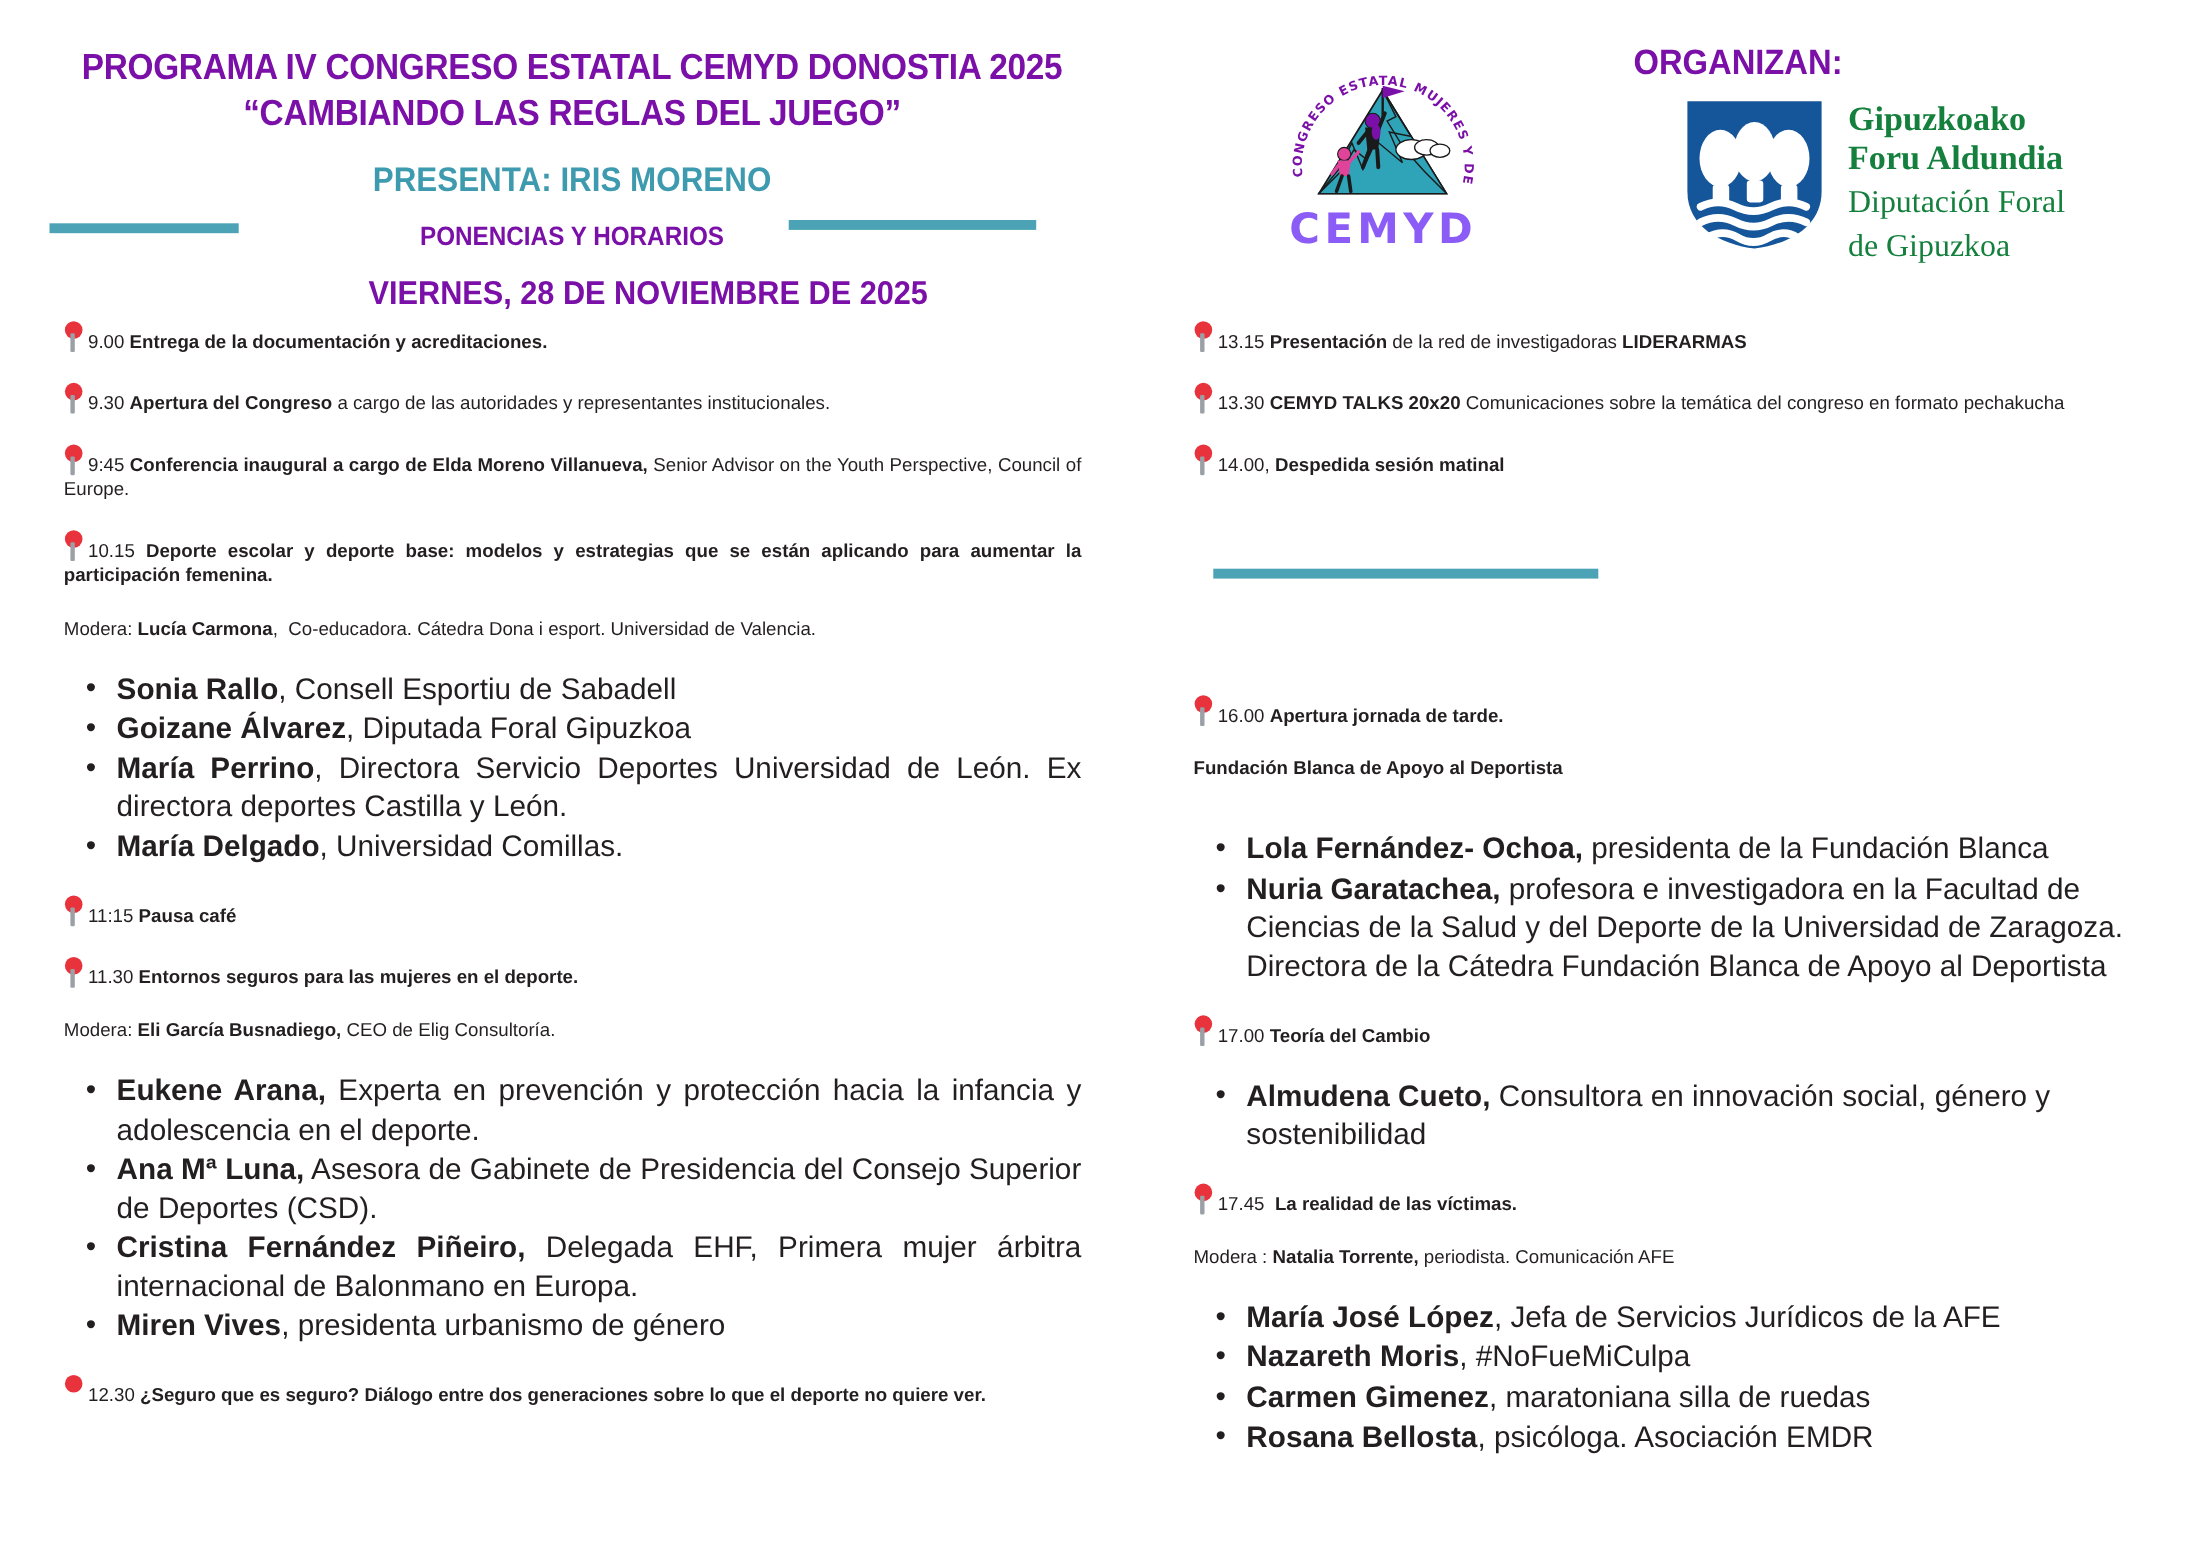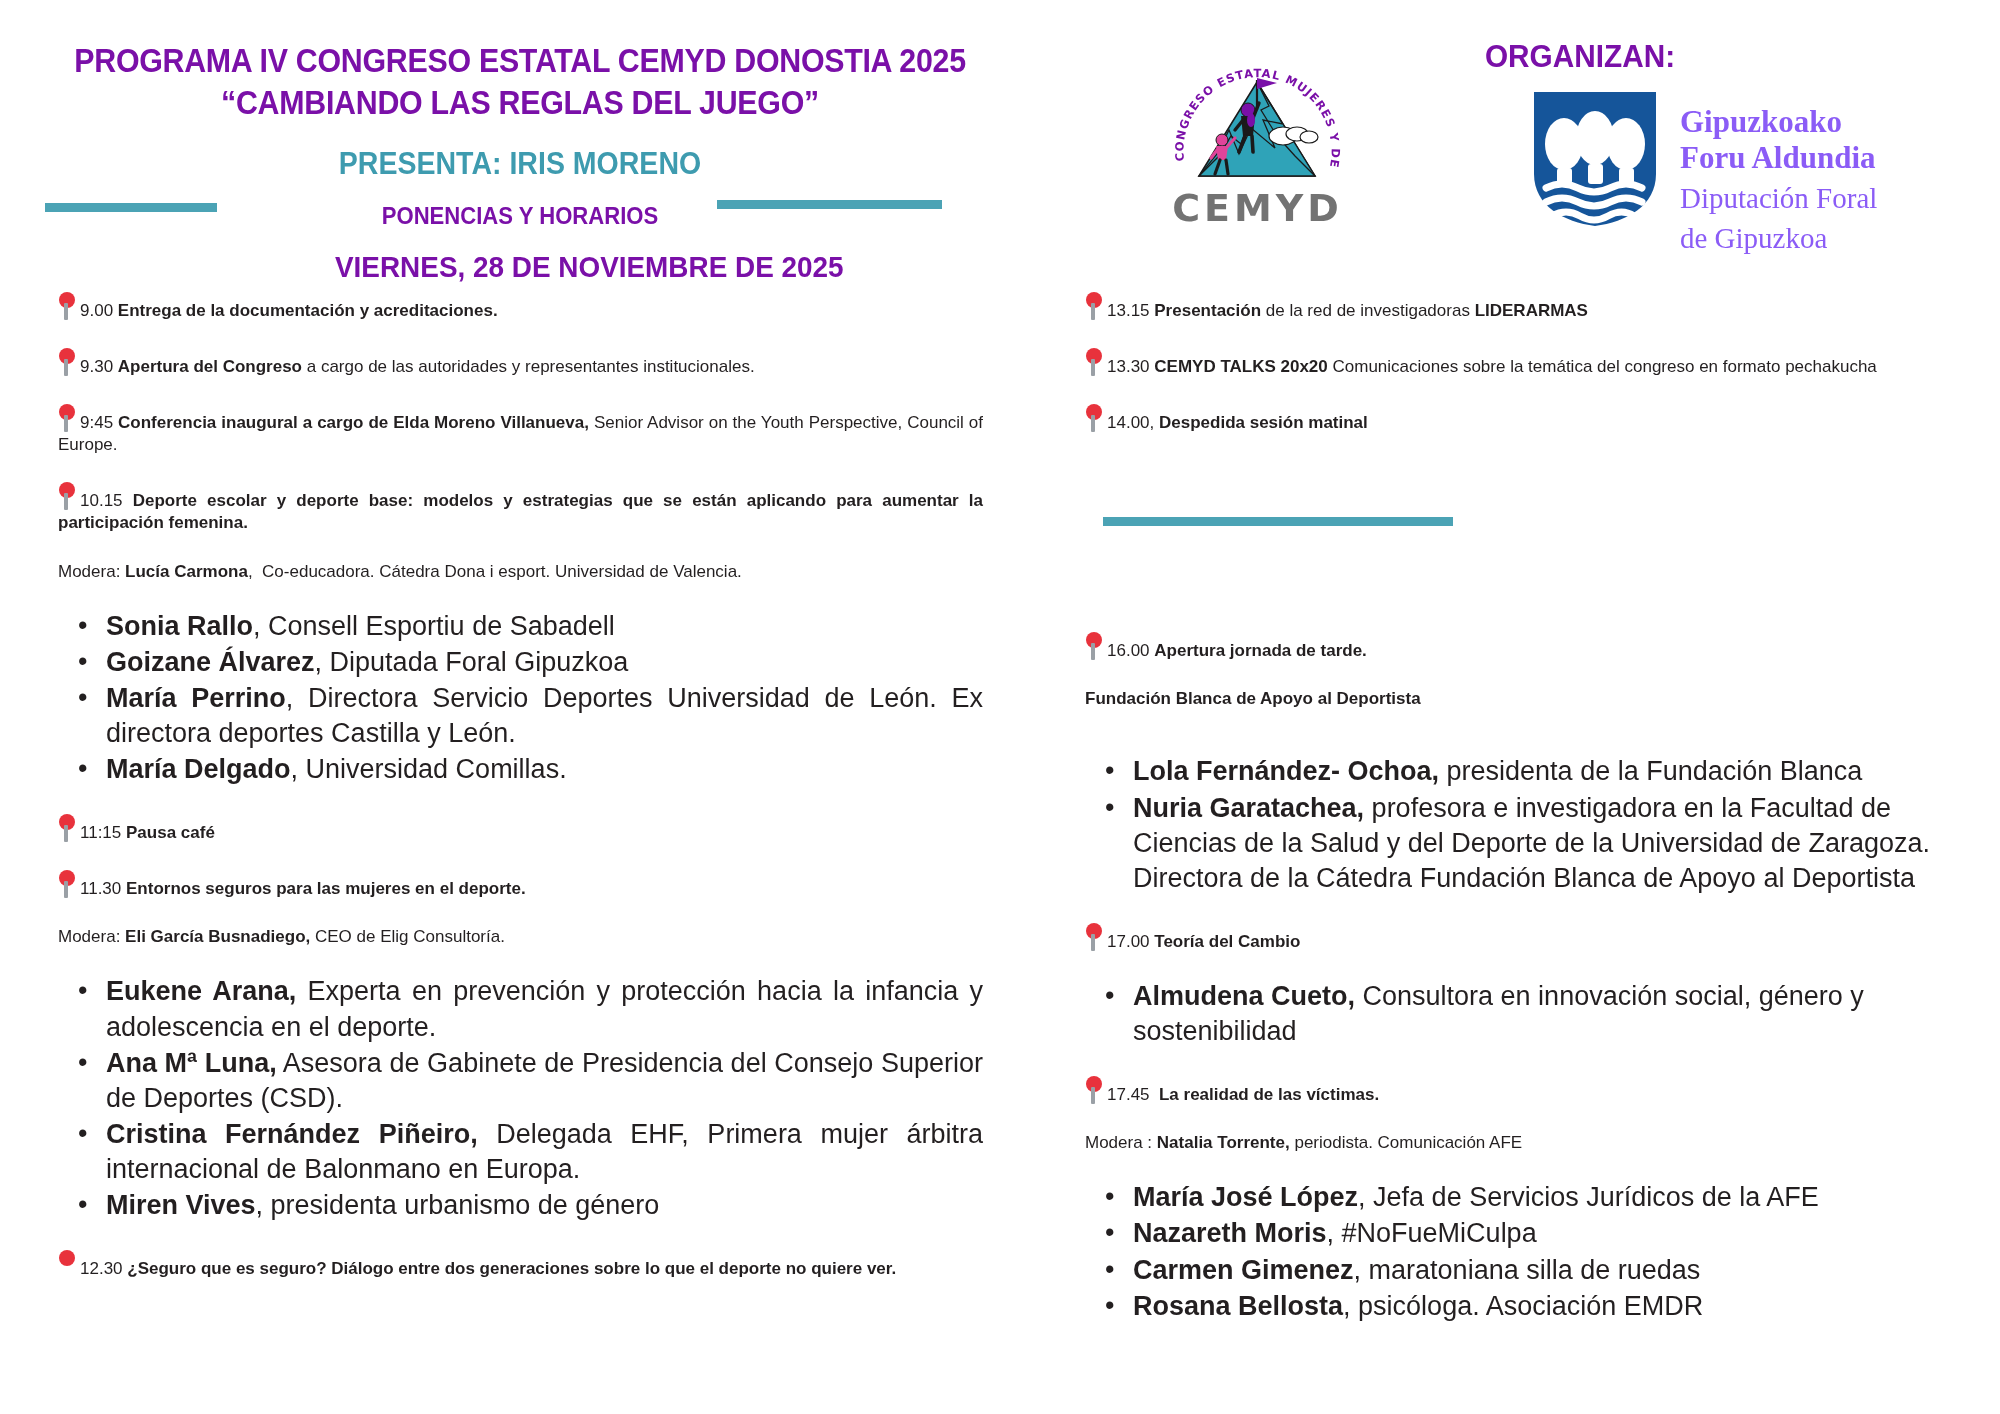--- a/index.html
+++ b/index.html
@@ -55,28 +55,28 @@
   .organizan{
     position:absolute;left:1400px;top:38px;width:360px;text-align:center;
     color:#7A10A8;font-weight:bold;font-size:32px;
     transform:scaleX(0.93);transform-origin:center;
   }
 
   
   .cemyd-logo{position:absolute;left:1165px;top:58px;width:185px;height:170px;}
   .cemyd-word{
     position:absolute;left:0;bottom:-2px;width:185px;text-align:center;
-    color:#737373;font-weight:bold;font-size:38px;letter-spacing:4px;
+    color:#8b5cf6;font-weight:bold;font-size:38px;letter-spacing:4px;
     font-family:"DejaVu Sans",sans-serif;
   }
 
   
   .gipuz{position:absolute;left:1530px;top:88px;width:440px;height:140px;}
   .gipuz-shield{position:absolute;left:0;top:0;width:130px;height:140px;}
-  .gipuz-text{position:absolute;left:150px;top:16px;font-family:"Liberation Serif","DejaVu Serif",serif;color:#8b5cf6;}
+  .gipuz-text{position:absolute;left:150px;top:2px;font-family:"Liberation Serif","DejaVu Serif",serif;color:#15803d;}
   .gipuz-text .l1{font-weight:bold;font-size:31px;line-height:1.16;}
   .gipuz-text .l2{font-size:29px;line-height:1.16;margin-top:6px;}
 
   
   .col{position:absolute;top:292px;}
   .col-left{left:58px;width:925px;}
   .col-right{left:1085px;width:905px;}
   .item{
     font-size:17px;line-height:1.30;
     margin-bottom:26px;

